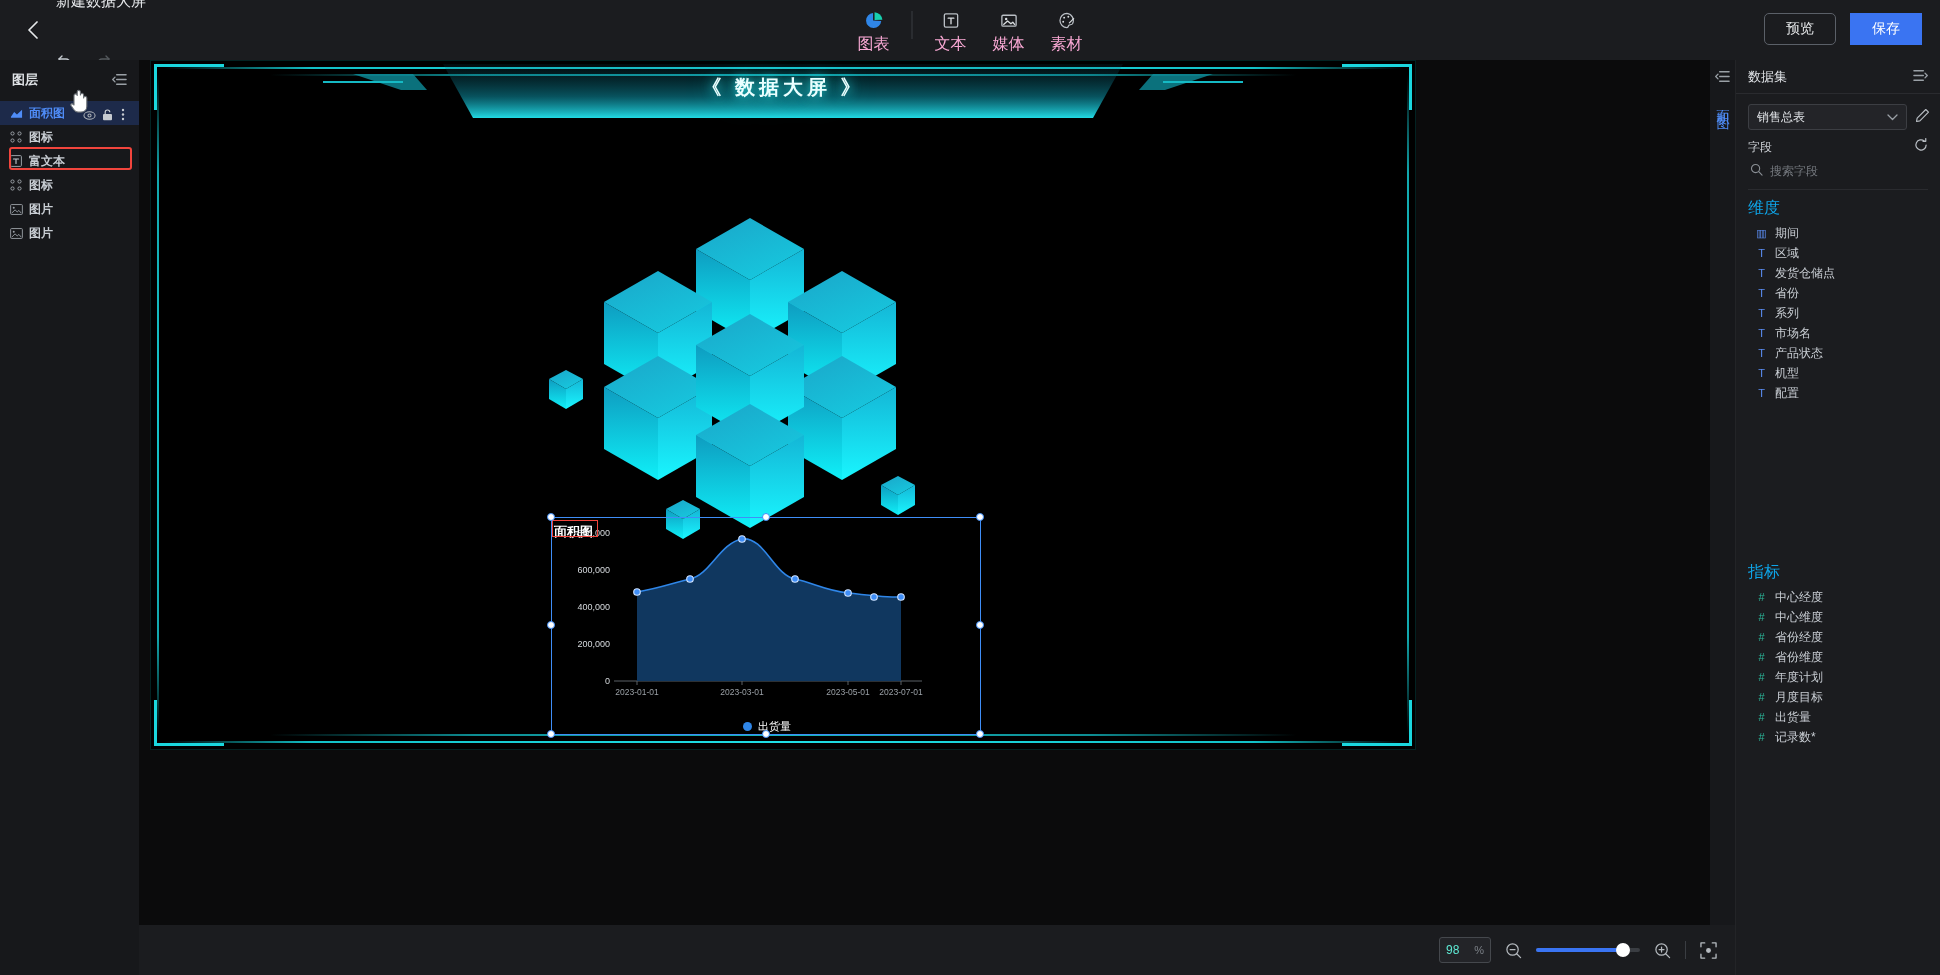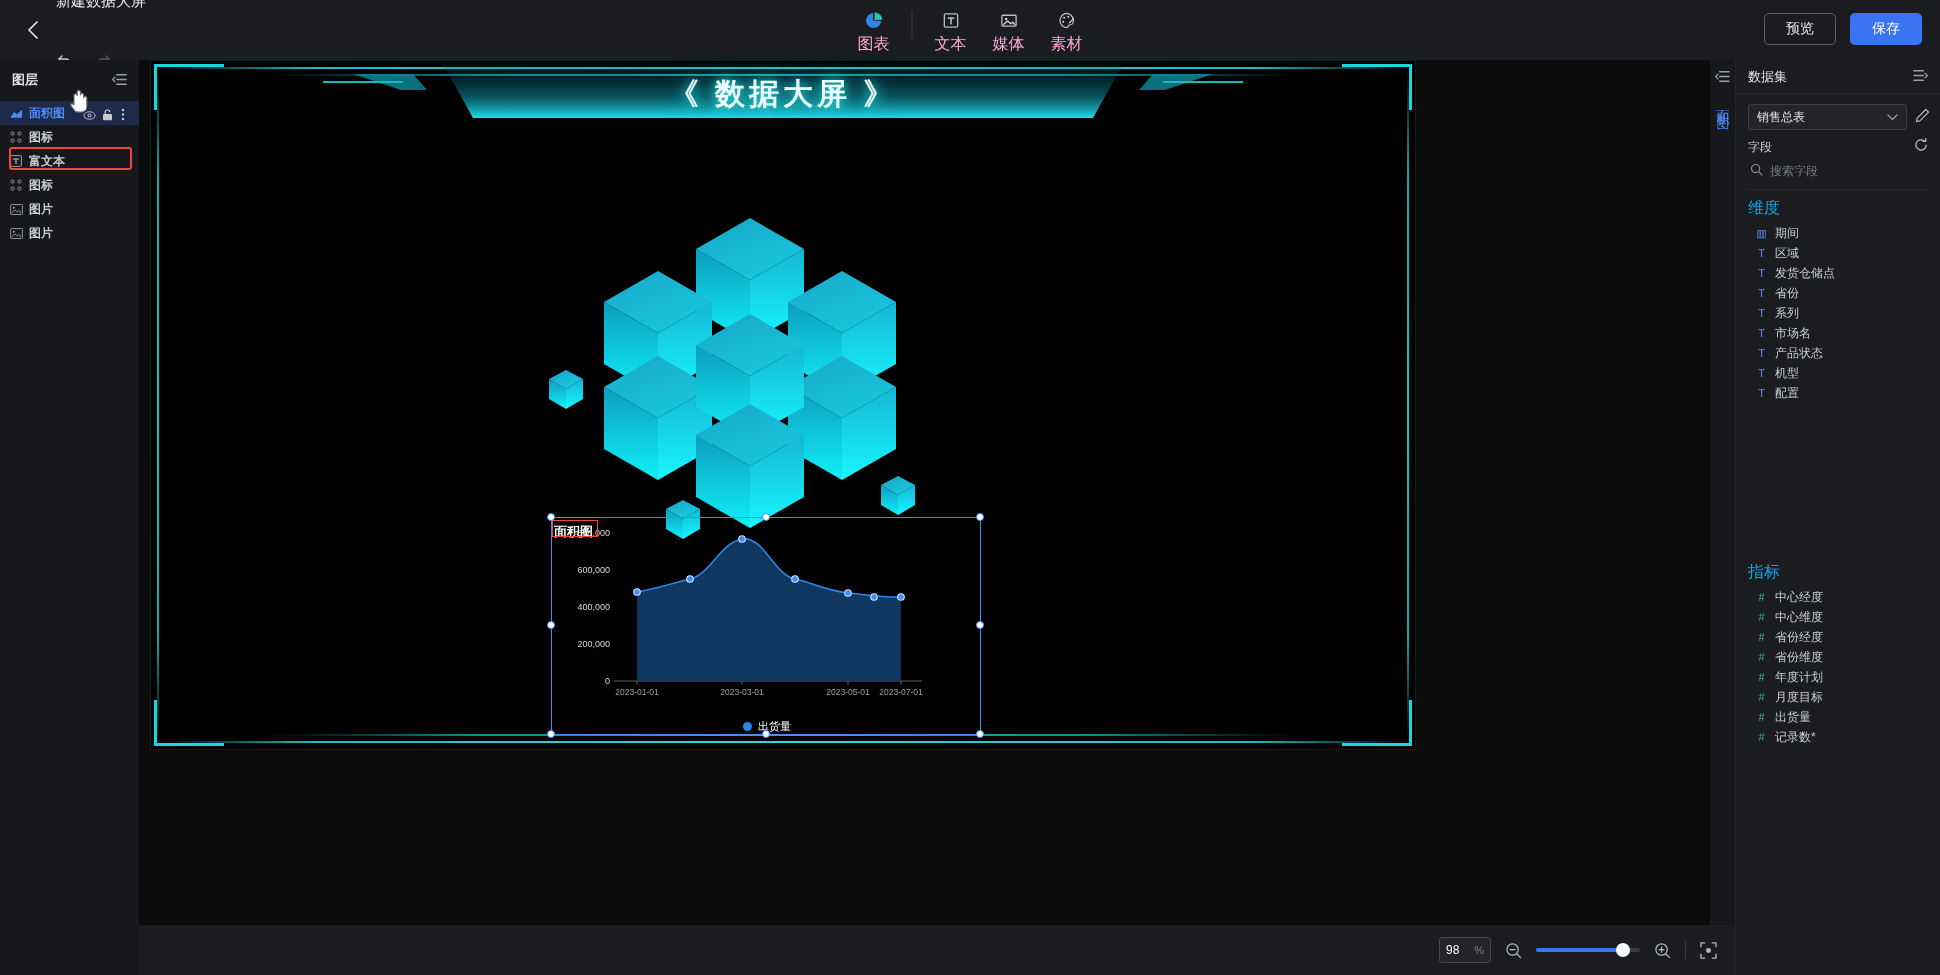--- a/index.html
+++ b/index.html
@@ -43,21 +43,21 @@
   .right-actions {
     position: absolute; right: 18px; top: 13px; display: flex; gap: 14px; align-items: center;
   }
   .btn-outline {
     min-width: 72px; height: 32px; border: 1px solid #5b6068; border-radius: 5px;
     background: transparent; color: #e6e8ea; font-size: 14px; cursor: pointer;
     display: flex; align-items: center; justify-content: center;
     font-family: "Liberation Sans", sans-serif;
   }
   .btn-primary {
-    min-width: 72px; height: 32px; border: none; border-radius: 5px;
+    min-width: 72px; height: 32px; border: none; border-radius: 0;
     background: #3a74f2; color: #fff; font-size: 14px; cursor: pointer;
     display: flex; align-items: center; justify-content: center;
     font-family: "Liberation Sans", sans-serif;
   }
 
   
   .layers-panel {
     position: absolute; left: 0; top: 60px; width: 139px; height: 915px;
     background: #17181b;
     font-weight: bold;
@@ -152,21 +152,21 @@
   .c-br { right: 4px; bottom: 4px; }
   .c-br .c-h { right: 0; bottom: 0; }
   .c-br .c-v { right: 0; bottom: 0; }
 
   .header-deco {
     position: absolute; left: 50%; transform: translateX(-50%);
     top: 4px; width: 980px; height: 62px;
   }
   .dash-title {
     position: absolute; left: 50%; transform: translateX(-50%); top: 14px;
-    font-size: 30px; letter-spacing: 4px; color: #eaffff; white-space: nowrap;
+    font-size: 20px; letter-spacing: 4px; color: #eaffff; white-space: nowrap;
     text-shadow: 0 0 12px #27e4ea, 0 0 26px rgba(39,228,234,.6);
     font-family: "Liberation Sans", sans-serif; font-weight: bold;
   }
 
   .cubes { position: absolute; left: 390px; top: 152px; width: 420px; height: 330px; }
 
   
   .chart-widget {
     position: absolute; left: 402px; top: 458px; width: 430px; height: 218px;
   }
@@ -247,21 +247,21 @@
   .bottombar {
     position: absolute; left: 139px; right: 205px; bottom: 0; height: 50px;
     background: #1b1c1f; display: flex; align-items: center; justify-content: flex-end;
     padding-right: 18px; gap: 14px;
   }
   .zoom-input {
     width: 52px; height: 26px; border: 1px solid #45484d; border-radius: 3px;
     background: #232428; display: flex; align-items: center; justify-content: space-between;
     padding: 0 6px;
   }
-  .zoom-val { font-size: 12px; color: #ffffff; }
+  .zoom-val { font-size: 12px; color: #5eead4; }
   .zoom-pct { font-size: 11px; color: #7b8087; }
   .zi { color: #b5babf; cursor: pointer; display:flex; align-items:center; }
   .slider { width: 104px; height: 4px; background: #3a3d42; border-radius: 2px; position: relative; cursor: pointer; }
   .slider-fill { position: absolute; left: 0; top: 0; height: 4px; background: #3a74f2; border-radius: 2px; width: 86px; }
   .slider-knob { position: absolute; left: 80px; top: -5px; width: 14px; height: 14px; border-radius: 50%; background: #fff; }
   .vsep { width: 1px; height: 18px; background: #3a3d42; }
 </style>
 </head>
 <body>
 

